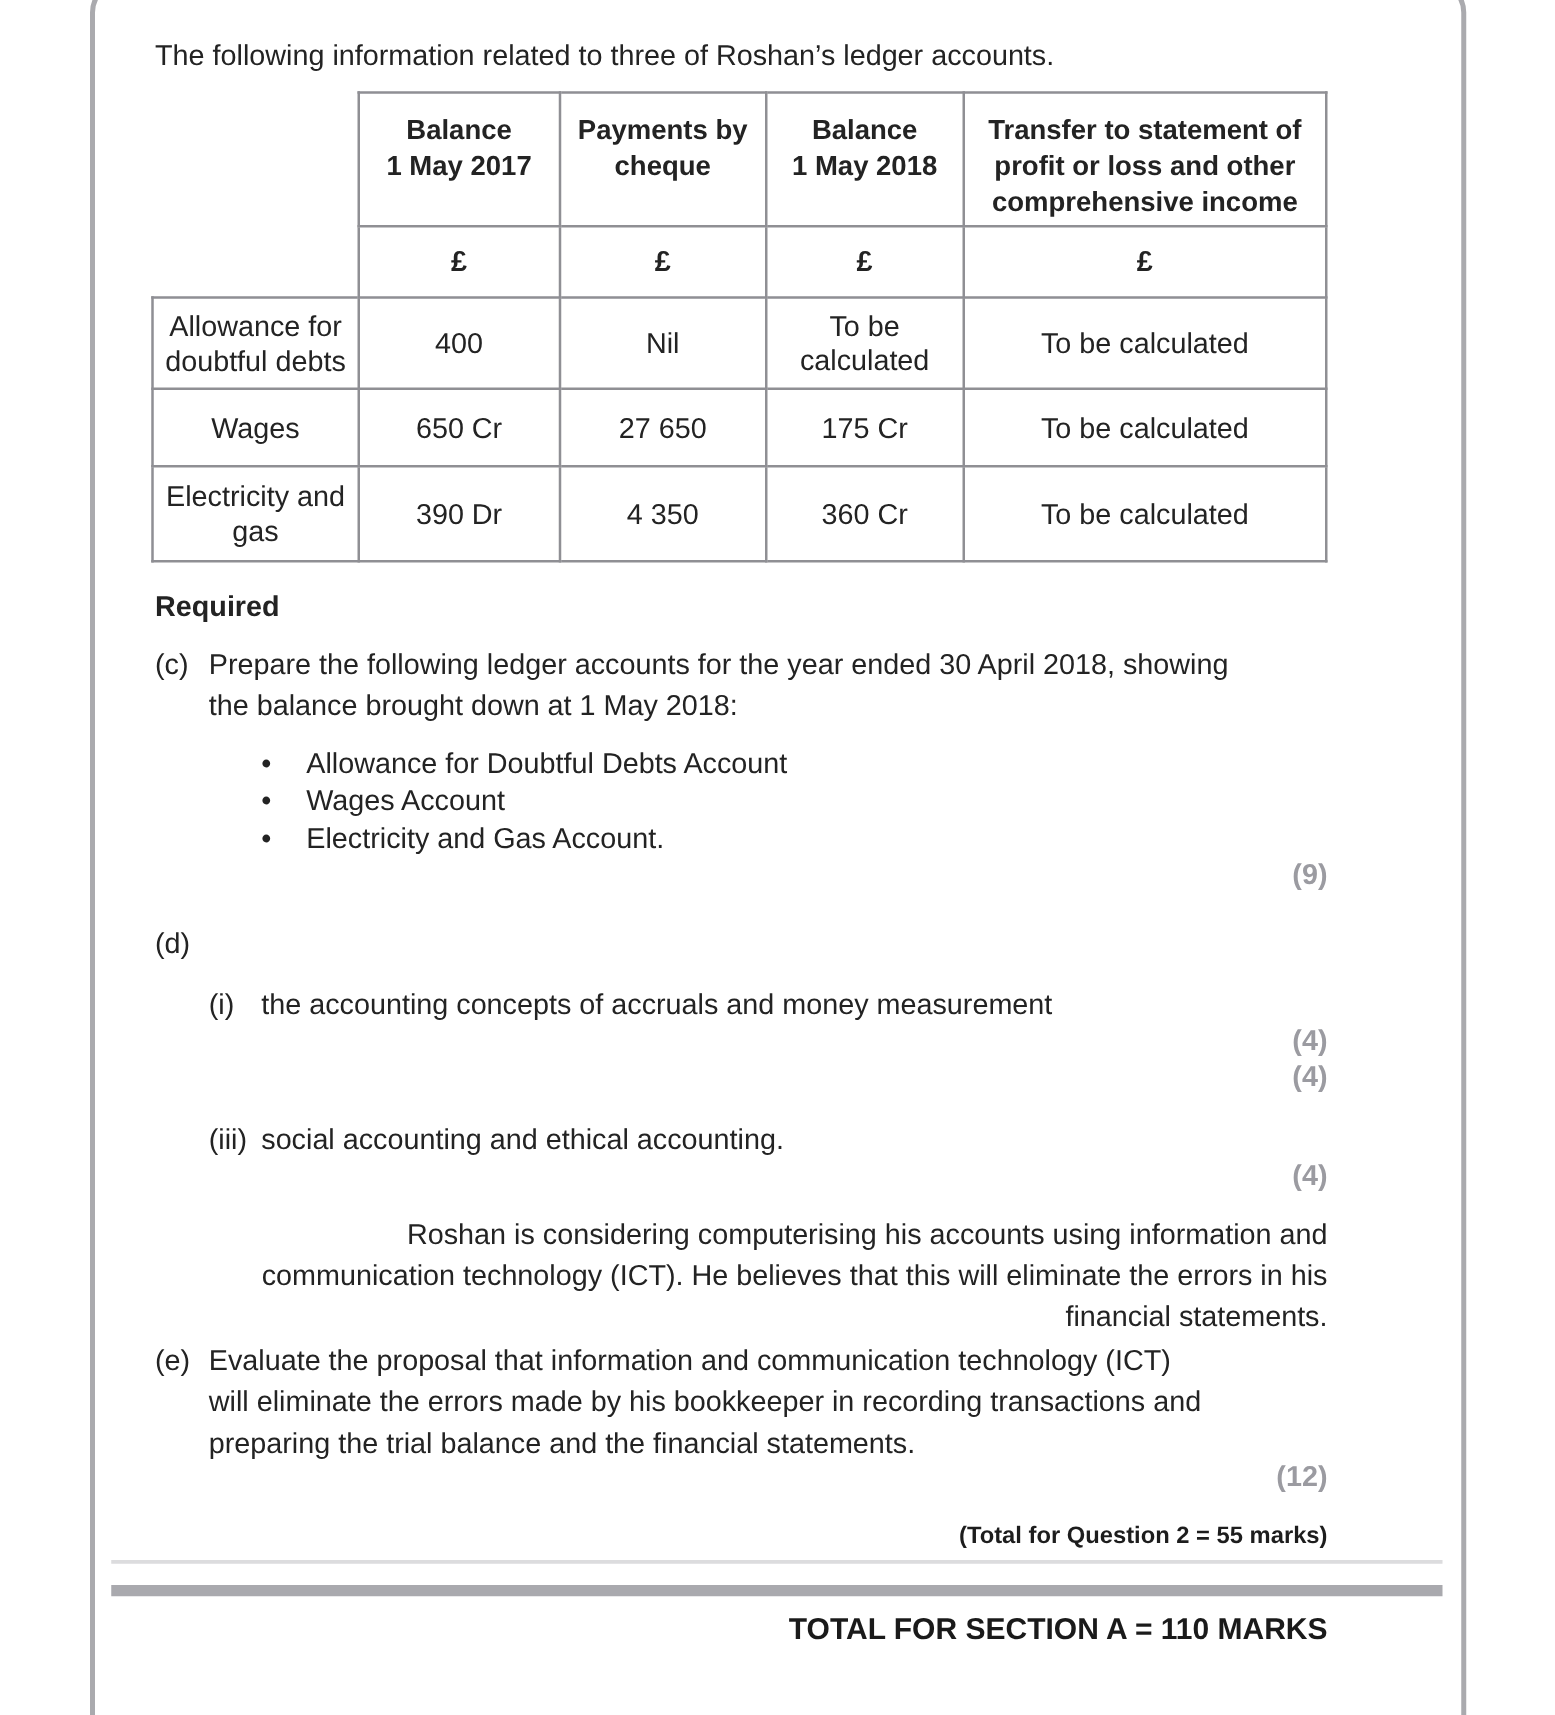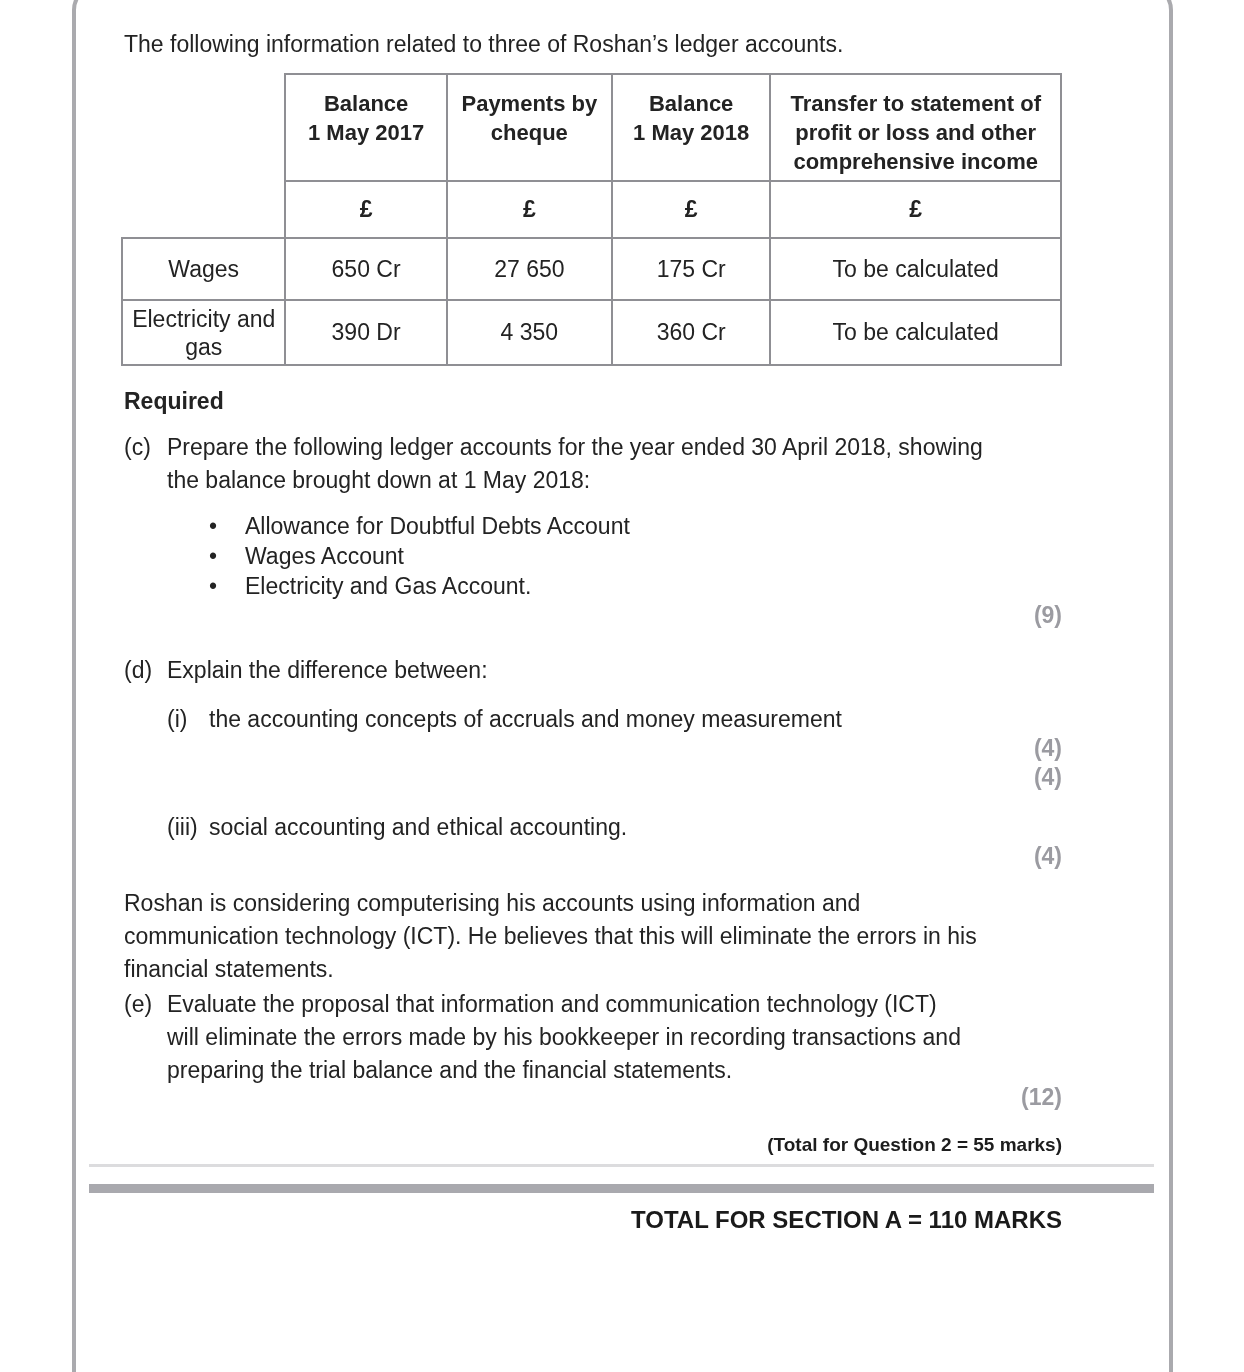--- a/index.html
+++ b/index.html
@@ -20,42 +20,42 @@
   table.info-table { border-collapse:collapse; table-layout:fixed; margin:12px 0 0 -3px; }
   .info-table th, .info-table td {
     border:2px solid #8f8f94; font-size:23px; text-align:center;
     vertical-align:middle; padding:2px 6px; font-weight:normal;
   }
   .info-table .blank { border:none; }
   .r-head th { vertical-align:top; padding-top:14px; font-weight:bold; font-size:22px; line-height:29px; }
   .r-head { height:107px; }
   .r-cur { height:57px; }
   .r-cur th { font-weight:bold; }
-  .rb1 { height:73px; } .rb2 { height:62px; } .rb3 { height:65px; }
+  .rb1 { height:73px; } .rb2 { height:62px; } .rb3 { height:76px; }
   .row-label { text-align:left; padding-left:12px; line-height:28px; }
   .ln { display:block; white-space:nowrap; }
 
   
   .required { margin-top:22px; font-size:23px; font-weight:bold; }
   .q { display:flex; font-size:23px; line-height:33px; }
   .q-c { margin-top:16px; }
   .q .marker { width:43px; flex:none; }
   .bullets { margin:14px 0 0 85px; font-size:23px; }
   .bullet-row { display:flex; line-height:30px; }
   .bullet-dot { width:36px; flex:none; }
   .sub { display:flex; font-size:23px; line-height:33px; margin-left:43px; }
   .sub .marker { width:42px; flex:none; }
   .marks { text-align:right; font-weight:bold; font-size:23px; color:#9b9ba1; line-height:33px; }
   .m9  { margin-top:-2px; }
   .m4  { margin-top:-4px; }
   .q-d { margin-top:22px; }
   .sub-i   { margin-top:16px; }
   .sub-ii  { margin-top:20px; }
   .sub-iii { margin-top:17px; }
-  .para { margin-top:14px; font-size:23px; line-height:33px; }
+  .para { margin-top:14px; font-size:23px; line-height:33px;text-align:right; }
   .q-e { margin-top:2px; }
   .m12 { margin-top:-6px; }
   b.inl { font-weight:normal; }
 
   
   .total-q { margin-top:14px; text-align:right; font-weight:bold; font-size:19px; line-height:33px; color:#1d1d1d; }
   .rule-thin  { margin:3px -92px 0 -35px; height:3px; background:#dcdcde; }
   .rule-thick { margin:17px -92px 0 -35px; height:9px; background:#a9a9ae; }
   .total-sec { margin-top:10px; text-align:right; font-weight:bold; font-size:24px; line-height:33px; color:#1a1a1a; }
 </style>
@@ -95,20 +95,27 @@
           <span class="ln">profit or loss and other</span>
           <span class="ln">comprehensive income</span>
         </th>
       </tr>
       <tr class="r-cur">
         <td class="blank"></td>
         <th>£</th>
         <th>£</th>
         <th>£</th>
         <th>£</th>
+      </tr>
+      <tr class="rb1">
+        <td class="row-label">Allowance for doubtful debts</td>
+        <td>400</td>
+        <td>Nil</td>
+        <td>To be calculated</td>
+        <td>To be calculated</td>
       </tr>
       <tr class="rb2">
         <td class="row-label">Wages</td>
         <td>650 Cr</td>
         <td>27 650</td>
         <td>175 Cr</td>
         <td>To be calculated</td>
       </tr>
       <tr class="rb3">
         <td class="row-label">Electricity and gas</td>
@@ -142,21 +149,20 @@
       <div class="bullet-row">
         <span class="bullet-dot">•</span>
         <span>Electricity and Gas Account.</span>
       </div>
     </div>
 
     <p class="marks m9">(9)</p>
 
     <div class="q q-d">
       <span class="marker">(d)</span>
-      <span>Explain the difference between:</span>
     </div>
 
     <div class="sub sub-i">
       <span class="marker">(i)</span>
       <span>the accounting concepts of accruals and money measurement</span>
     </div>
     <p class="marks m4">(4)</p>
 
     <p class="marks m4">(4)</p>
 

